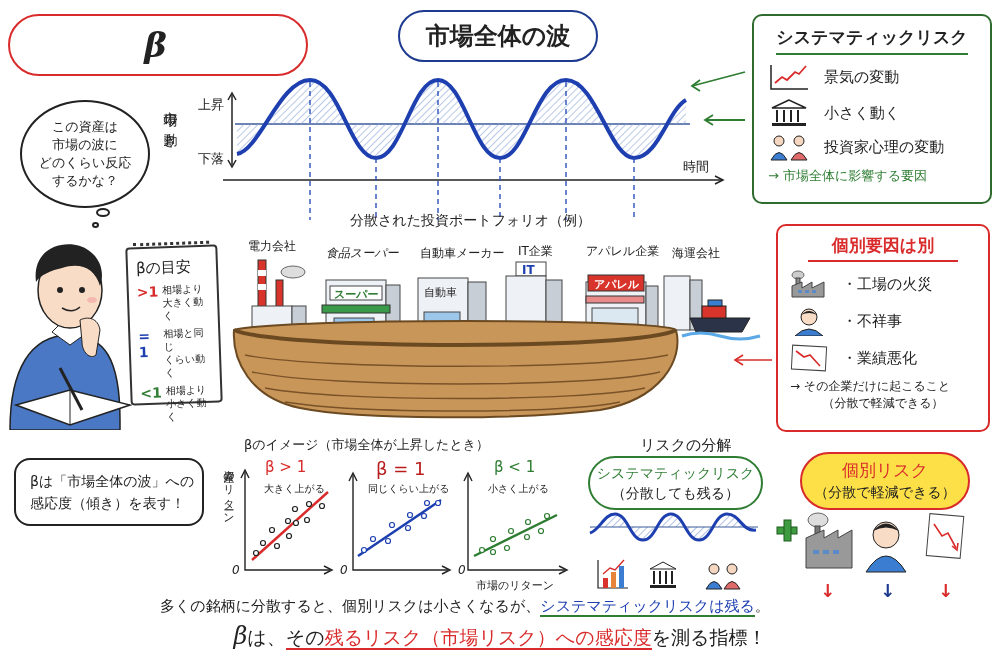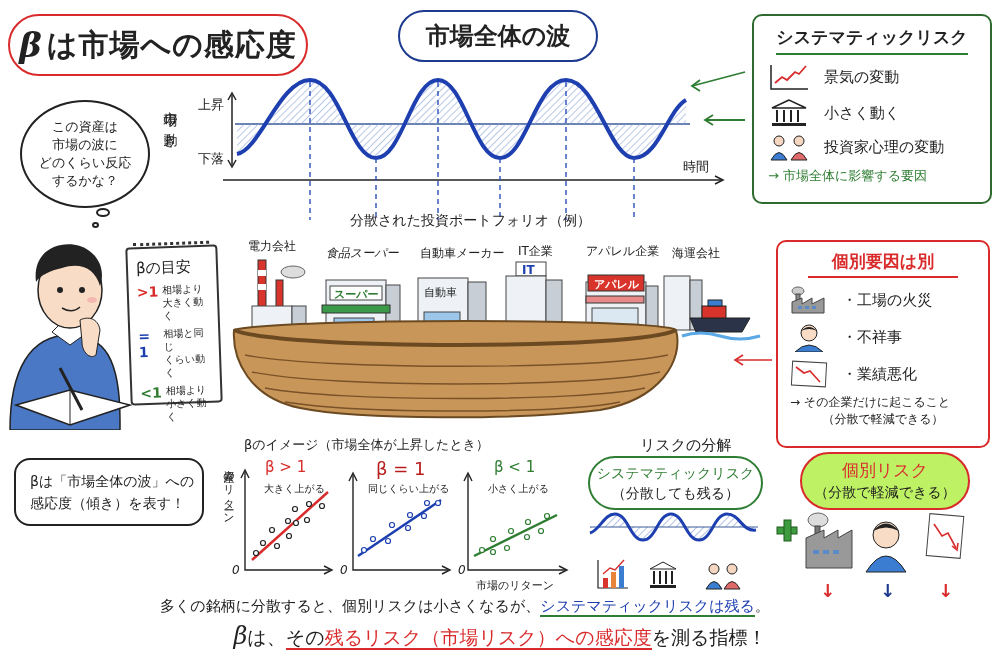--- a/index.html
+++ b/index.html
@@ -2,44 +2,43 @@
 <html><head>
 <meta charset="utf-8">
 <style>
   * { box-sizing: border-box; margin: 0; padding: 0; }
   html, body { width: 1000px; height: 667px; background: #ffffff; overflow: hidden; }
   body { position: relative; font-family: "DejaVu Sans", "Liberation Sans", sans-serif; color: #222; }
   .abs { position: absolute; }
   .cloud-red { border: 2.5px solid #d92b2b; border-radius: 40px; background: #fff; }
   .cloud-blue { border: 2.5px solid #1d3a8f; border-radius: 34px; background: #fff; }
   .cloud-green { border: 2px solid #2e7d32; border-radius: 34px; background: #fff; }
-  .cloud-red2 { border: 2px solid #d92b2b; border-radius: 34px; background: #bef264; }
+  .cloud-red2 { border: 2px solid #d92b2b; border-radius: 34px; background: #fde047; }
   .title-main { font-size: 30px; font-weight: bold; letter-spacing: 1px; }
   .box-green { border: 2px solid #2e6b2e; border-radius: 10px; background: #fff; }
-  .box-red { border: 2px solid #d92b2b; border-radius: 10px; background: #fff; margin-top: 16px; }
+  .box-red { border: 2px solid #d92b2b; border-radius: 10px; background: #fff; }
   .row { display: flex; align-items: center; gap: 14px; }
   .txt { font-size: 15px; }
   .bubble { border: 2px solid #222; border-radius: 50%; background: #fff; }
   .speech { border: 2px solid #222; border-radius: 16px; background: #fff; }
   .notepad { border: 2px solid #333; background: #fff; border-radius: 4px; transform: rotate(-2deg); }
   .vlabel { writing-mode: vertical-rl; font-size: 14px; letter-spacing: 2px; }
   .red { color: #d92b2b; }
   .blue { color: #1d3fb0; }
   .green { color: #2e7d32; }
   .company-label { font-size: 12px; position: absolute; white-space: nowrap; }
   .uline-green { border-bottom: 2px solid #2e7d32; }
   .uline-red { border-bottom: 2px solid #d92b2b; }
   .arrow-down { font-size: 18px; font-weight: bold; }
 </style>
 </head>
 <body>
 
 <div class="abs cloud-red" style="left:8px; top:14px; width:300px; height:62px; display:flex; align-items:center; justify-content:center;">
   <span class="title-main" style="font-family:'DejaVu Serif', serif; font-style:italic; font-size:34px; margin-right:4px;">β</span>
-  <span class="title-main">は市場への感応度</span>
 </div>
 
 <div class="abs cloud-blue" style="left:398px; top:10px; width:200px; height:52px; display:flex; align-items:center; justify-content:center;">
   <span style="font-size:24px; font-weight:bold;">市場全体の波</span>
 </div>
 
 <div class="abs bubble" style="left:20px; top:100px; width:130px; height:108px; display:flex; flex-direction:column; align-items:center; justify-content:center; font-size:13px; line-height:18px;">
   <span>この資産は</span>
   <span>市場の波に</span>
   <span>どのくらい反応</span>

